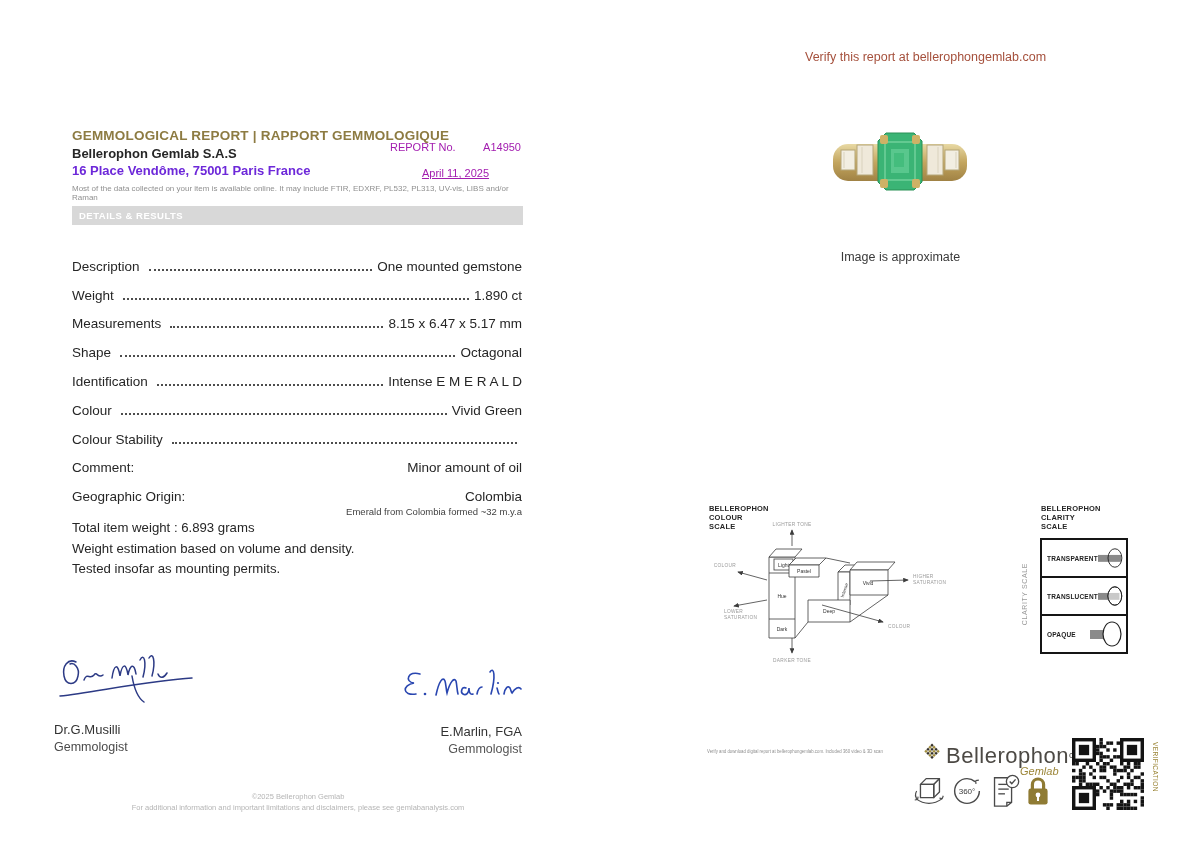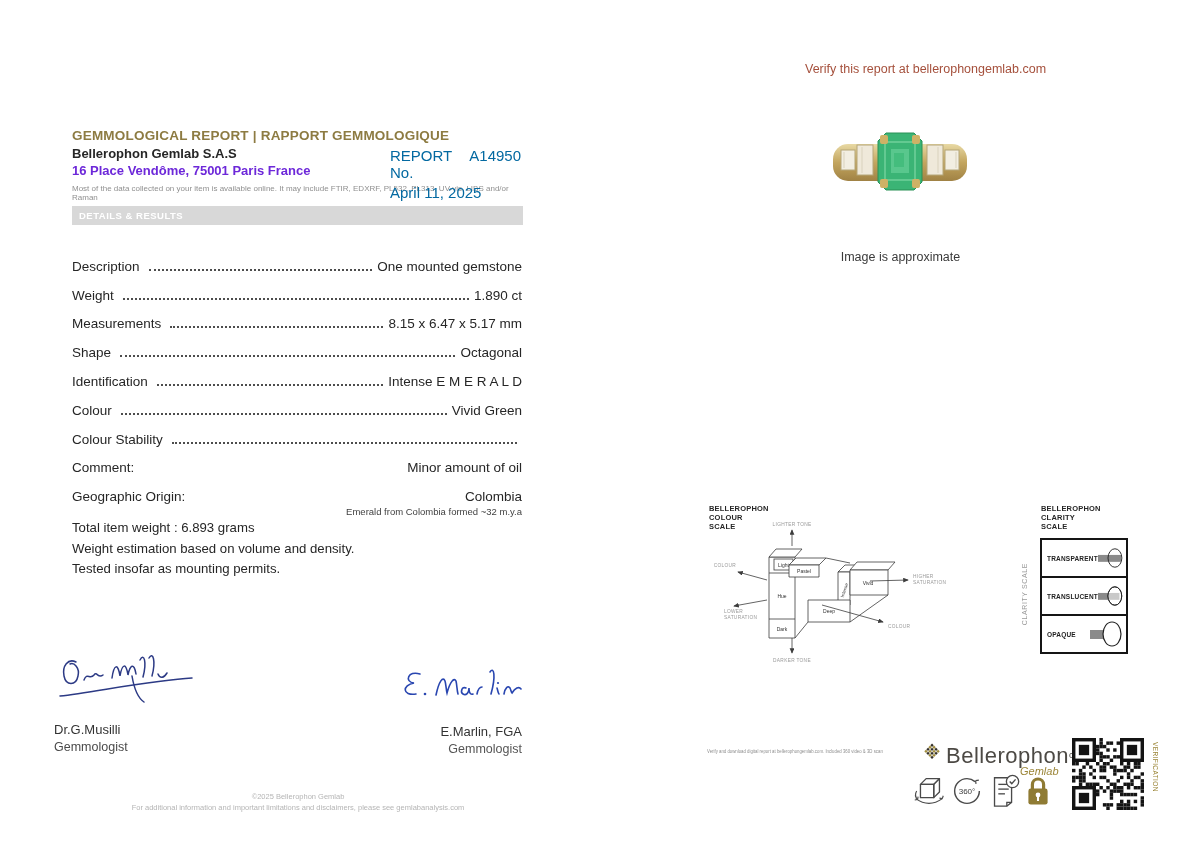--- a/index.html
+++ b/index.html
@@ -1,33 +1,33 @@
 <!DOCTYPE html>
 <html><head>
 <meta charset="utf-8">
 <style>
   html,body{margin:0;padding:0;background:#fff;}
   .page{position:relative;width:1200px;height:848px;background:#ffffff;overflow:hidden;
         font-family:"Liberation Sans","DejaVu Sans",sans-serif;color:#2e2e2e;}
   svg{font-family:inherit;}
 
   
-  .verify-link{position:absolute;left:805px;top:62px;font-size:12.5px;color:#a5503c;}
+  .verify-link{position:absolute;left:805px;top:50px;font-size:12.5px;color:#a5503c;}
 
   
   .header-left{position:absolute;left:72px;top:128px;width:451px;}
   .h-title{color:#8d7b42;font-weight:bold;font-size:13.5px;letter-spacing:.2px;}
   .h-company{font-weight:bold;font-size:13px;color:#262626;margin-top:3px;}
   .h-address{font-size:13px;color:#6d28d9;margin-top:2px;font-weight:bold;}
   .h-fine{font-size:8px;color:#909090;margin-top:6px;}
   .h-bar{margin-top:4px;background:#d8d8d8;color:#ffffff;font-weight:bold;font-size:9.5px;
          letter-spacing:.5px;padding:4px 7px;}
-  .report-block{position:absolute;left:390px;top:147px;width:131px;font-size:15px;color:#0369a1;}
+  .report-block{position:absolute;left:390px;top:141px;width:131px;font-size:11px;color:#a21caf;}
   .report-line1{display:flex;justify-content:space-between;}
-  .report-date{text-align:left;margin-top:3px;}
+  .report-date{text-align:center;margin-top:14px;text-decoration:underline;}
 
   
   .details{position:absolute;left:72px;top:246px;width:450px;}
   .drow{display:flex;align-items:flex-end;height:28.8px;font-size:13.5px;color:#262626;}
   .dlabel{white-space:nowrap;padding-bottom:1px;}
   .leader{flex:1;border-bottom:2px dotted #4d4d4d;margin:0 5px 4px 9px;}
   .drow.no-dots .leader{border-bottom:none;}
   .dvalue{white-space:nowrap;padding-bottom:1px;}
   .origin-note{text-align:right;font-size:9.5px;color:#3f3f3f;margin-top:1px;}
 

